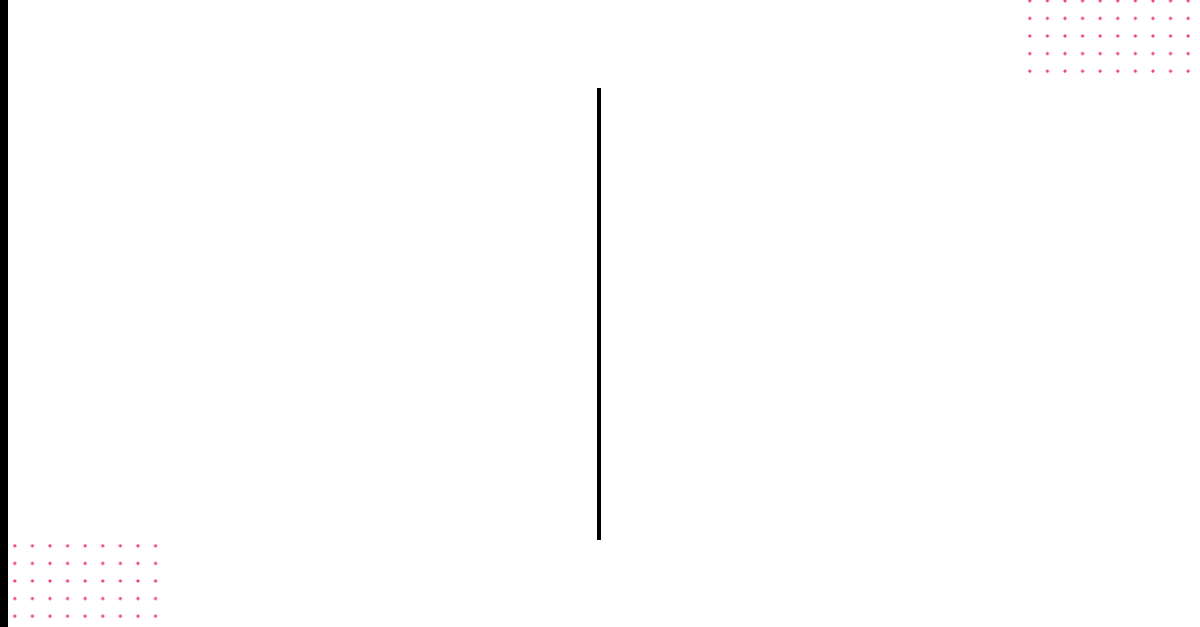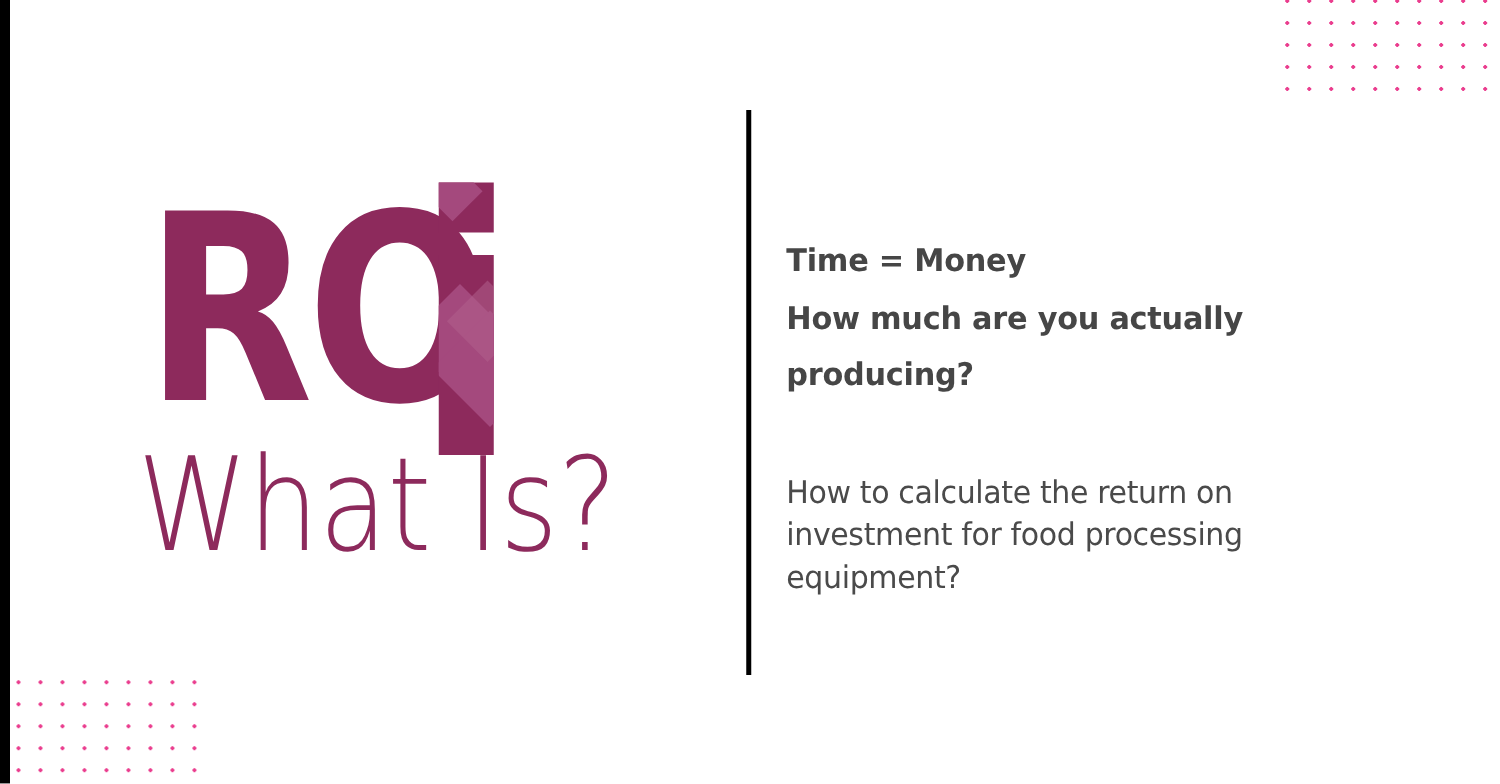--- a/index.html
+++ b/index.html
@@ -207,41 +207,15 @@
 
 <div class="slide">
 
   <div class="edge-bar-left"></div>
 
   <div class="dot-grid top-right"></div>
   <div class="dot-grid bottom-left"></div>
 
   <div class="divider"></div>
 
-  <div class="logo-block">
-    <div class="roi-word">RO</div>
-
-    <div class="i-glyph">
-      <div class="i-dot"></div>
-      <div class="i-stem">
-        <div class="facet-a"></div>
-        <div class="facet-b"></div>
-        <div class="facet-c"></div>
-      </div>
-    </div>
-
-    <div class="what-is">What Is?</div>
-  </div>
-
-  <div class="content">
-    <p class="headline">
-      <span>Time = Money</span><br>
-      <span>How much are you actually</span><br>
-      <span>producing?</span>
-    </p>
-    <p class="body-copy">
-      <span>How to calculate the return on</span><br>
-      <span>investment for food processing</span><br>
-      <span>equipment?</span>
-    </p>
-  </div>
+
 
 </div>
 
 </body></html>

